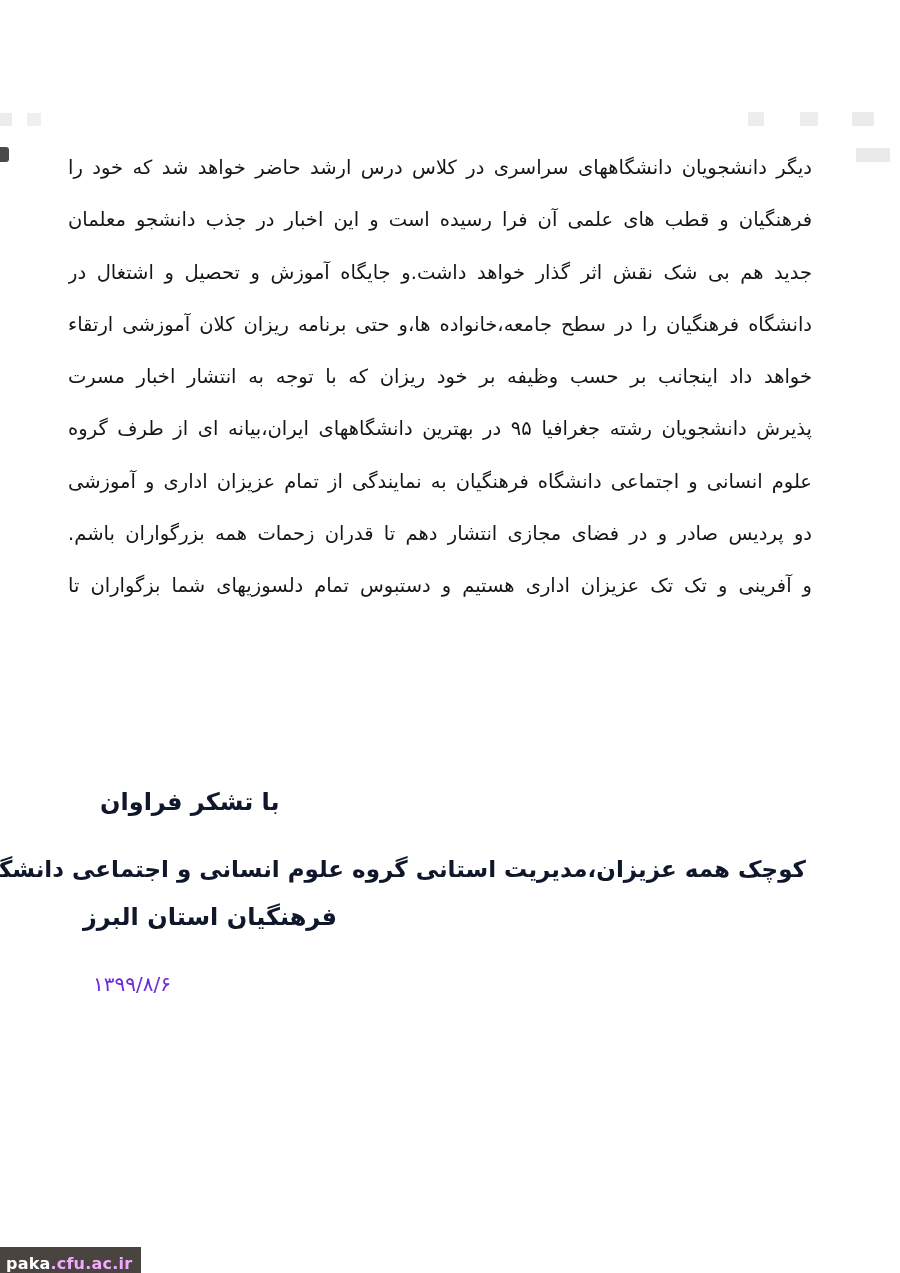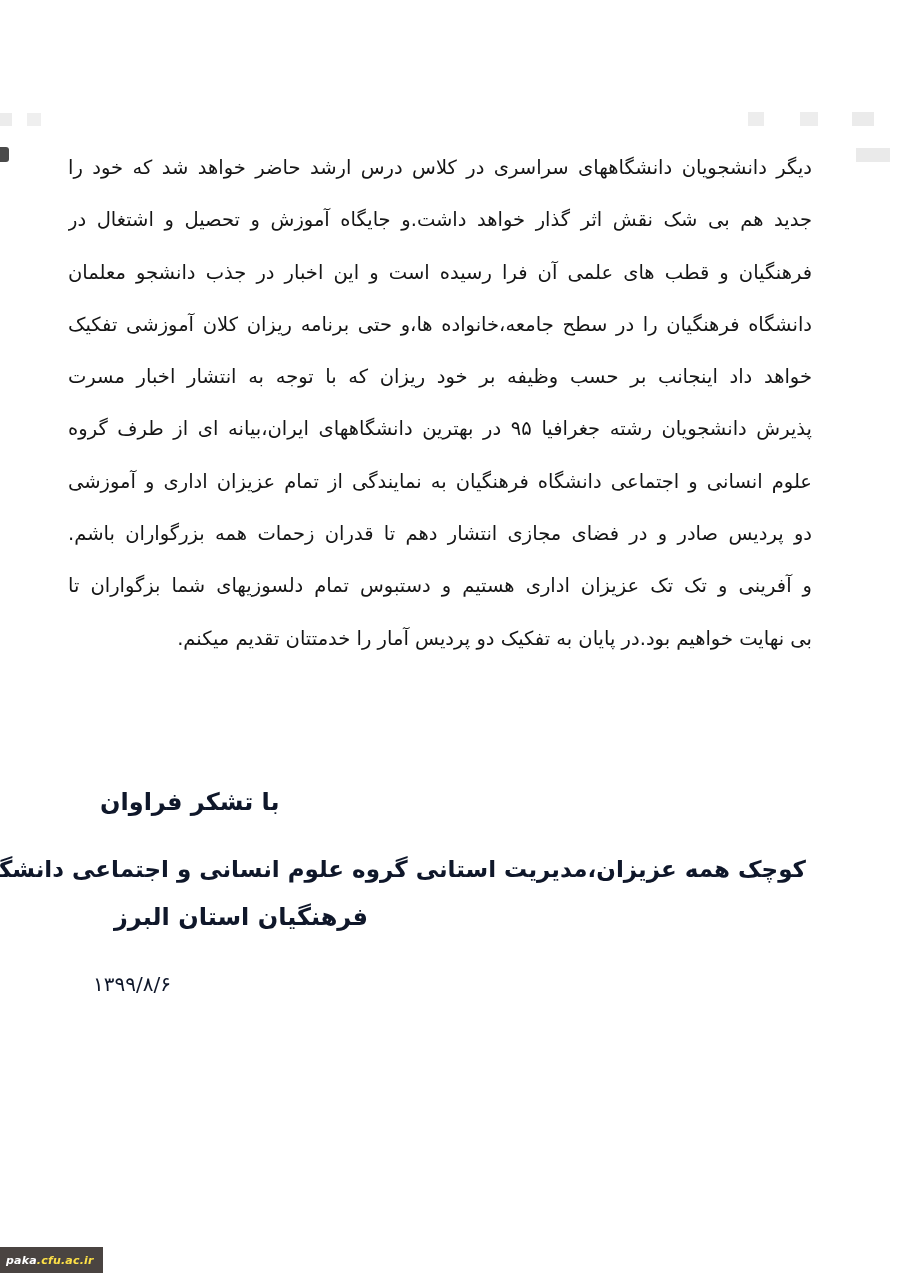--- a/index.html
+++ b/index.html
@@ -33,76 +33,74 @@
   
   .sig{
     position:absolute;
     direction:rtl;
     color:#0f172a;
     font-weight:700;
     white-space:nowrap;
   }
   .sig-thanks{top:788px;left:100px;font-size:24px;}
   .sig-line1{top:856px;right:94px;font-size:23px;}
-  .sig-line2{top:903px;right:532px;font-size:24px;}
+  .sig-line2{top:903px;right:563px;font-size:24px;}
   .sig-date{
     position:absolute;top:972px;left:93px;
-    direction:rtl;color:#0f172a;font-size:20px;font-weight:400;
+    direction:rtl;color:#6d28d9;font-size:20px;font-weight:400;
     white-space:nowrap;
   }
   
   .artifact{position:absolute;}
   .a1{top:113px;left:0;width:12px;height:13px;background:#ececec;}
   .a2{top:113px;left:27px;width:14px;height:13px;background:#efefef;}
   .a3{top:112px;left:748px;width:16px;height:14px;background:#ededed;}
   .a4{top:112px;left:800px;width:18px;height:14px;background:#ededed;}
   .a5{top:112px;left:852px;width:22px;height:14px;background:#ebebeb;}
   .a6{top:147px;left:0;width:9px;height:15px;background:#4a4a4a;border-radius:0 3px 3px 0;}
   .a7{top:148px;left:856px;width:34px;height:14px;background:#eaeaea;}
   
   .badge{
     position:absolute;
     left:0;bottom:0;
     height:26px;
     background:#4a4441;
-    display:flex;align-items:center;
+    display:flex;align-items:flex-end;
     padding:0 9px 0 6px;
-    font-style:italic;
     font-weight:700;
-    font-size:11px;
+    font-size:16px;
     letter-spacing:0.2px;
     white-space:nowrap;
   }
   .badge .site{color:#ffffff;}
-  .badge .domain{color:#fde047;}
+  .badge .domain{color:#f0abfc;}
 </style>
 </head>
 <body>
 
 <div class="page">
 
   <div class="artifact a1"></div>
   <div class="artifact a2"></div>
   <div class="artifact a3"></div>
   <div class="artifact a4"></div>
   <div class="artifact a5"></div>
   <div class="artifact a6"></div>
   <div class="artifact a7"></div>
 
   <div class="body-text" dir="rtl">
     <div class="line">دیگر دانشجویان دانشگاههای سراسری در کلاس درس ارشد حاضر خواهد شد که خود را</div>
+    <div class="line">فرهنگیان و قطب های علمی آن فرا رسیده است و این اخبار در جذب دانشجو معلمان</div>
     <div class="line">جدید هم بی شک نقش اثر گذار خواهد داشت.و جایگاه آموزش و تحصیل و اشتغال در</div>
-    <div class="line">فرهنگیان و قطب های علمی آن فرا رسیده است و این اخبار در جذب دانشجو معلمان</div>
-    <div class="line">دانشگاه فرهنگیان را در سطح جامعه،خانواده ها،و حتی برنامه ریزان کلان آموزشی تفکیک</div>
+    <div class="line">دانشگاه فرهنگیان را در سطح جامعه،خانواده ها،و حتی برنامه ریزان کلان آموزشی ارتقاء</div>
     <div class="line">خواهد داد اینجانب بر حسب وظیفه بر خود ریزان که با توجه به انتشار اخبار مسرت</div>
     <div class="line">پذیرش دانشجویان رشته جغرافیا ۹۵ در بهترین دانشگاههای ایران،بیانه ای از طرف گروه</div>
     <div class="line">علوم انسانی و اجتماعی دانشگاه فرهنگیان به نمایندگی از تمام عزیزان اداری و آموزشی</div>
     <div class="line">دو پردیس صادر و در فضای مجازی انتشار دهم تا قدران زحمات همه بزرگواران باشم.</div>
     <div class="line">و آفرینی و تک تک عزیزان اداری هستیم و دستبوس تمام دلسوزیهای شما بزگواران تا</div>
-    <div class="line last">بی نهایت خواهیم بود.در پایان به تفکیک دو پردیس آمار را خدمتتان تقدیم میکنم.</div>
   </div>
 
   <div class="sig sig-thanks" dir="rtl">با تشکر فراوان</div>
   <div class="sig sig-line1" dir="rtl">کوچک همه عزیزان،مدیریت استانی گروه علوم انسانی و اجتماعی دانشگاه</div>
   <div class="sig sig-line2" dir="rtl">فرهنگیان استان البرز</div>
   <div class="sig-date" dir="rtl">۱۳۹۹/۸/۶</div>
 
   <div class="badge">
     <span class="site">paka</span>
       <span class="domain">.cfu.ac.ir</span>

